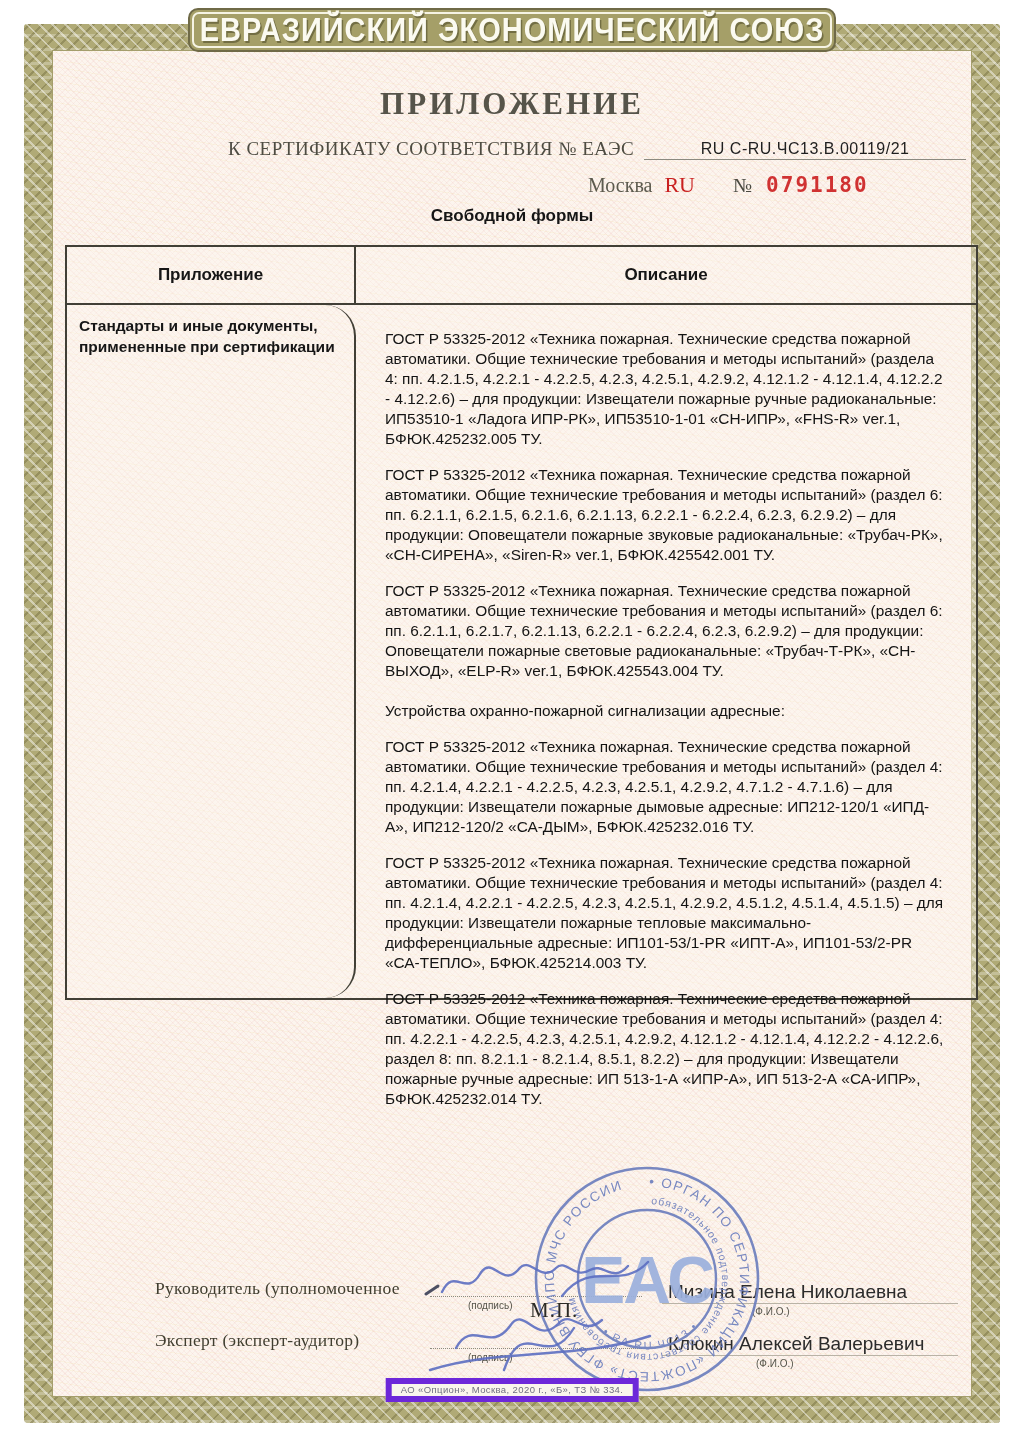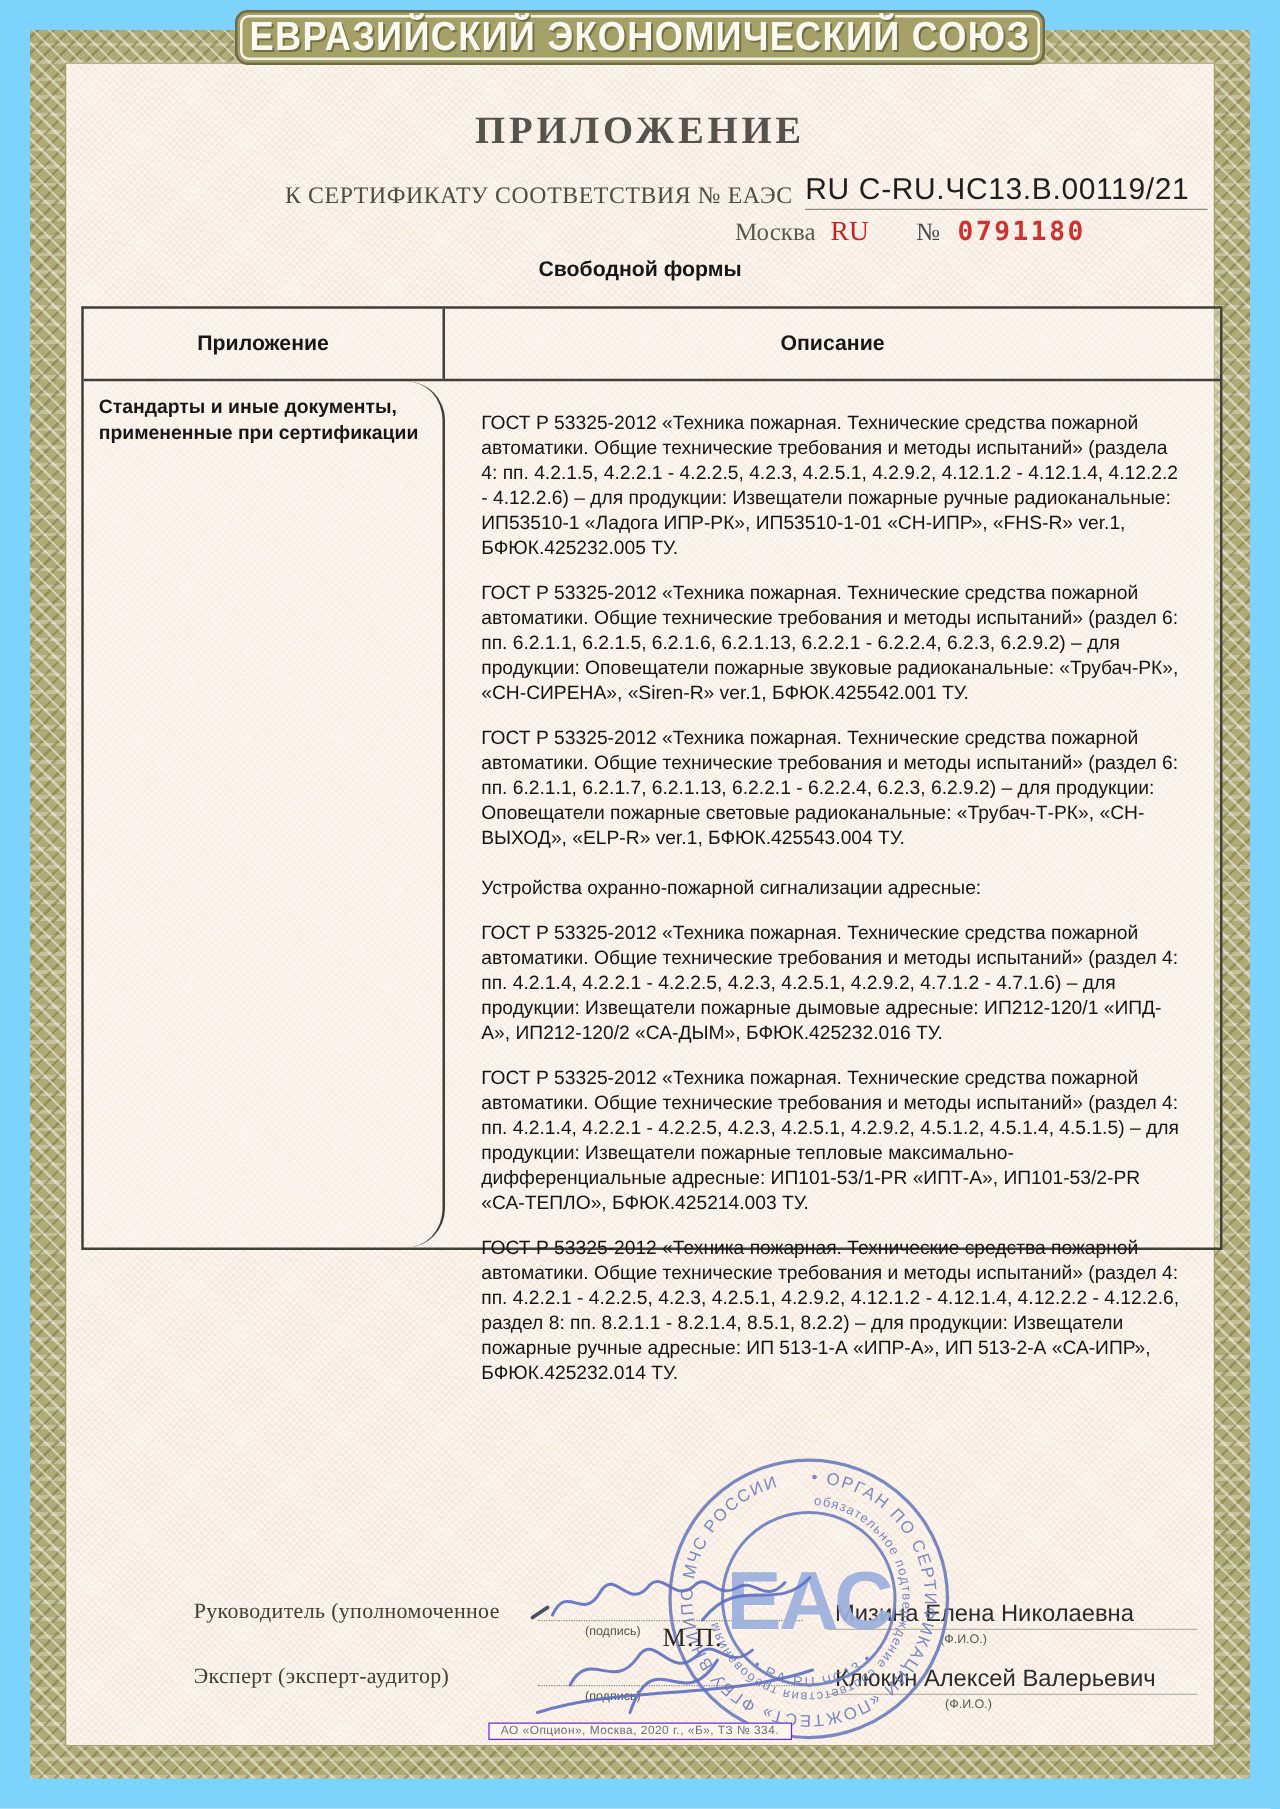--- a/index.html
+++ b/index.html
@@ -1,19 +1,19 @@
 <!DOCTYPE html>
 <html><head>
 <meta charset="utf-8">
 <style>
   * { margin:0; padding:0; box-sizing:border-box; }
   body { background:#e8e8e8; font-family:"Liberation Sans", sans-serif; }
   .page {
     position:relative; width:1024px; height:1447px; margin:0 auto;
-    background:#7dd3fc; overflow:hidden;
+    background:#ffffff; overflow:hidden;
   }
   
   .border-band {
     position:absolute; inset:24px; border-radius:3px;
     background-color:#b0aa76;
     background-image:
       repeating-linear-gradient(45deg, rgba(255,255,255,0.45) 0 2px, transparent 2px 9px),
       repeating-linear-gradient(-45deg, rgba(122,116,70,0.5) 0 2px, transparent 2px 9px),
       repeating-linear-gradient(0deg, rgba(255,255,255,0.25) 0 3px, transparent 3px 14px);
   }
@@ -53,22 +53,23 @@
   .cert-line {
     position:absolute; top:138px; left:228px; right:58px;
     display:flex; align-items:flex-end;
   }
   .cert-label {
     font-family:"Liberation Serif", serif; font-weight:normal; font-size:19px;
     color:#4e4c42; white-space:nowrap; letter-spacing:0.5px;
   }
   .cert-number {
     flex:1; margin-left:10px; border-bottom:1.5px solid #8b8a80;
-    font-size:24px; color:#1f1f1f; letter-spacing:0.5px; padding-bottom:1px;
+    font-size:16px; color:#1f1f1f; letter-spacing:0.5px; padding-bottom:1px;
     white-space:nowrap;
+    text-align:center;
   }
   .series-line {
     position:absolute; top:172px; left:588px; display:flex; align-items:baseline;
   }
   .series-label { font-family:"Liberation Serif", serif; font-size:20px; color:#5c5a4e; }
   .series-value { font-family:"Liberation Serif", serif; font-weight:normal; font-size:22px; color:#c92020; margin-left:12px; }
   .number-sign { font-family:"Liberation Serif", serif; font-size:20px; color:#4a4940; margin-left:38px; }
   .blank-number { font-family:"DejaVu Sans Mono", monospace; font-weight:bold; font-size:21px; color:#d03232; margin-left:14px; letter-spacing:2px; }
   .form-type {
     position:absolute; top:206px; left:0; right:0; text-align:center;
@@ -110,21 +111,21 @@
   .mp-label {
     position:absolute; left:530px; top:1298px; font-family:"Liberation Serif", serif;
     font-size:21px; letter-spacing:1px; color:#2c2b25; z-index:6;
   }
 
   .stamp-svg { position:absolute; left:528px; top:1160px; z-index:5; opacity:0.92; }
   .scribble-svg { position:absolute; left:412px; top:1240px; z-index:6; }
 
   .print-info {
     position:absolute; left:50%; transform:translateX(-50%); top:1378px;
-    background:#faf6ec; border:1px solid #6d28d9; padding:0 9px 1px 9px;
+    background:#faf6ec; border:6px solid #6d28d9; padding:0 9px 1px 9px;
     font-size:9.5px; color:#6e6e80; letter-spacing:0.4px; z-index:7; white-space:nowrap;
   }
 </style>
 </head>
 <body>
 
 <div class="page">
   <div class="border-band"></div>
   <div class="inner-field"></div>
 

